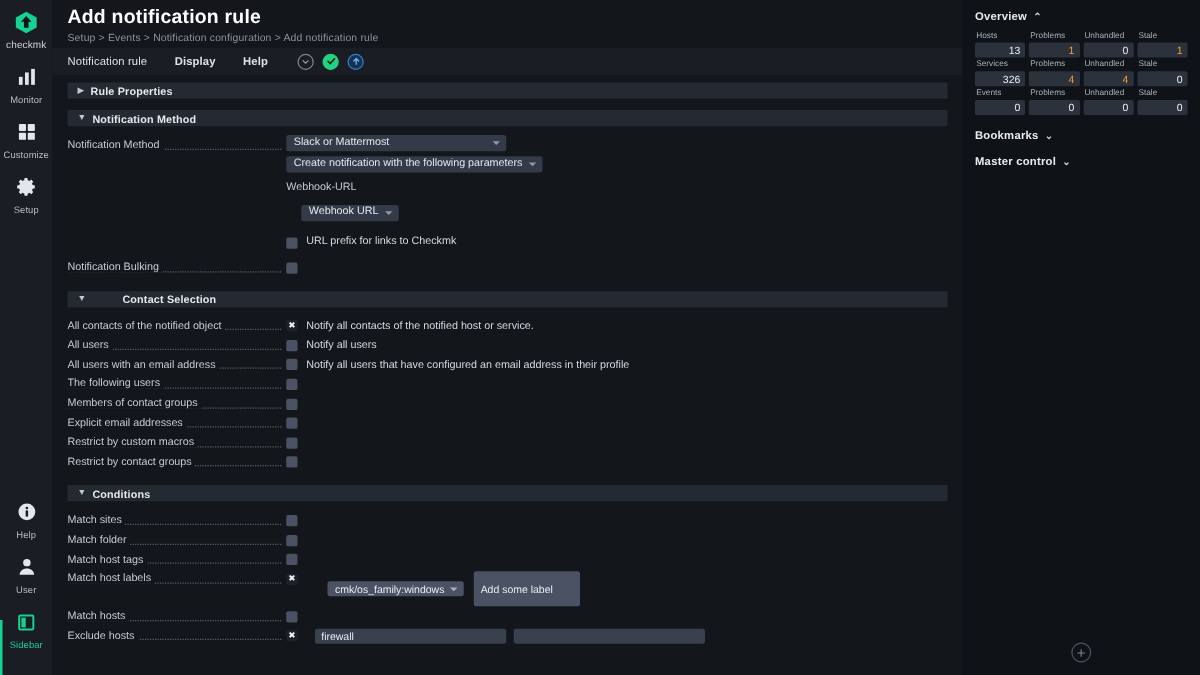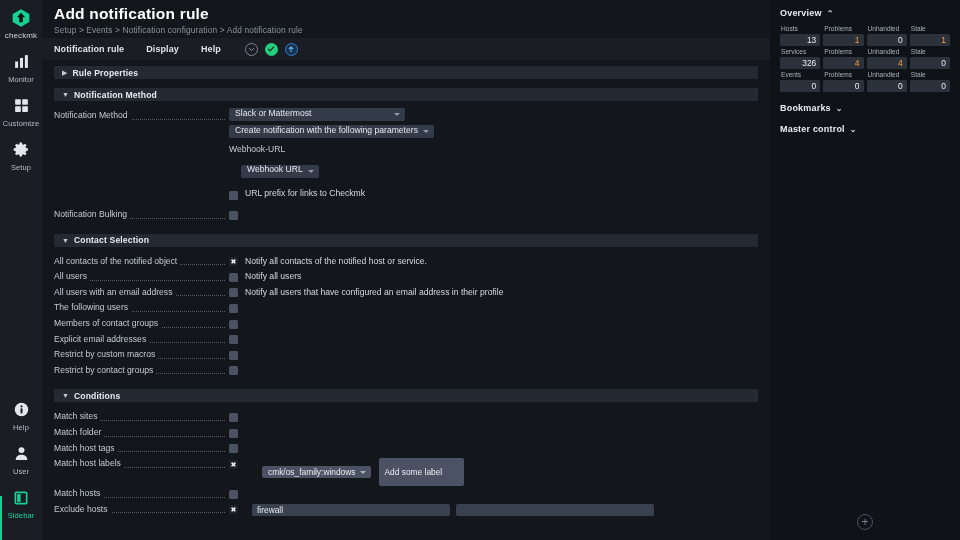--- a/index.html
+++ b/index.html
@@ -60,21 +60,21 @@
   
   #menu-bar {
     height: 22px; background: #1a1d23;
     display: flex; align-items: center; gap: 0px;
     padding-left: 12px;
   }
   .menu-entry {
     font-size: 9px; font-weight: bold; color: #dfe3e8;
     padding: 0 11px 0 0; margin-right: 11px; cursor: pointer; letter-spacing: .1px;
   }
-  .menu-entry.first { font-weight: bold; text-align: right; }
+  .menu-entry.first { font-weight: normal; text-align: right; }
   #menu-icons { display: flex; align-items: center; gap: 7px; margin-left: 2px; }
   .circ-icon {
     width: 13px; height: 13px; border-radius: 50%;
     display: flex; align-items: center; justify-content: center;
     font-size: 8px; cursor: pointer;
   }
   #icon-collapse { border: 1px solid #7c838f; color: #9aa1ab; }
   #icon-save { background: #24d17e; color: #11331f; border: 1px solid #24d17e; }
   #icon-upload { background: #16324f; border: 1px solid #2e7fd4; color: #5aa8f0; }
 
@@ -133,21 +133,21 @@
   .stack { display: flex; flex-direction: column; gap: 4px; }
   .sub-label { font-size: 8.6px; color: #c5cbd3; margin-top: 2px; }
   .indent { margin-left: 12px; }
 
   .txtinput {
     background: #39414f; border: none; border-radius: 2px;
     height: 12px; width: 380px; font-size: 8.4px; color: #e6eaef;
     padding: 0 5px; font-family: "Liberation Sans", sans-serif;
     display: flex; align-items: center;
   }
-  .txtinput.small { width: 198px; }
+  .txtinput.small { width: 153px; }
 
   
   .chip {
     background: #4a5263; color: #e9edf2; font-size: 8.4px;
     border-radius: 2px; height: 12px; display: inline-flex; align-items: center;
     padding: 0 15px 0 6px; position: relative; cursor: pointer; white-space: nowrap;
   }
   .chip::after {
     content: ""; position: absolute; right: 5px; top: 4.5px;
     border-left: 3px solid transparent; border-right: 3px solid transparent;
@@ -338,21 +338,21 @@
         <div class="row-label">
           <span class="dots"></span>
           <span class="txt">Notification Bulking</span>
         </div>
         <div class="row-ctl">
           <span class="cbx"></span>
         </div>
       </div>
     </div>
 
-    <div class="section-header" style="margin-top:11px;">
+    <div class="section-header" style="margin-top:11px;gap:24px;">
       <span class="section-caret">▼</span>
       <span class="section-title">Contact Selection</span>
     </div>
     <div class="rows" id="contact-rows">
         <div class="row">
           <div class="row-label"><span class="dots"></span><span class="txt">All contacts of the notified object</span></div>
           <div class="row-ctl">
             <span class="cbx checked"></span>
             <span class="cbx-text">Notify all contacts of the notified host or service.</span>
           </div>

